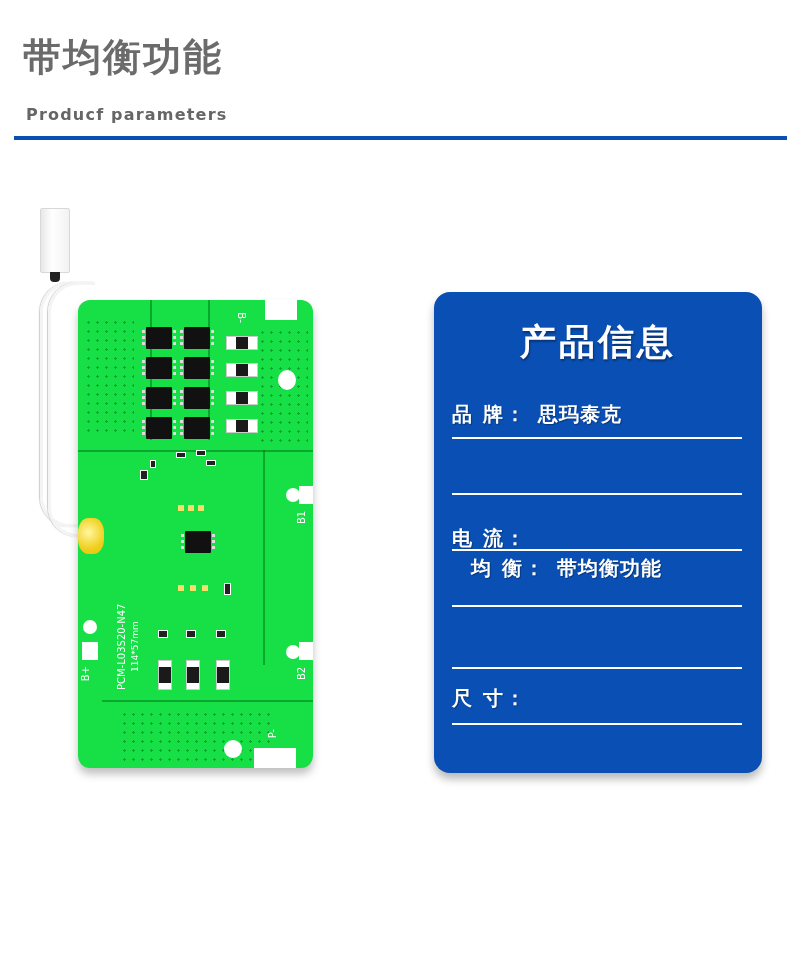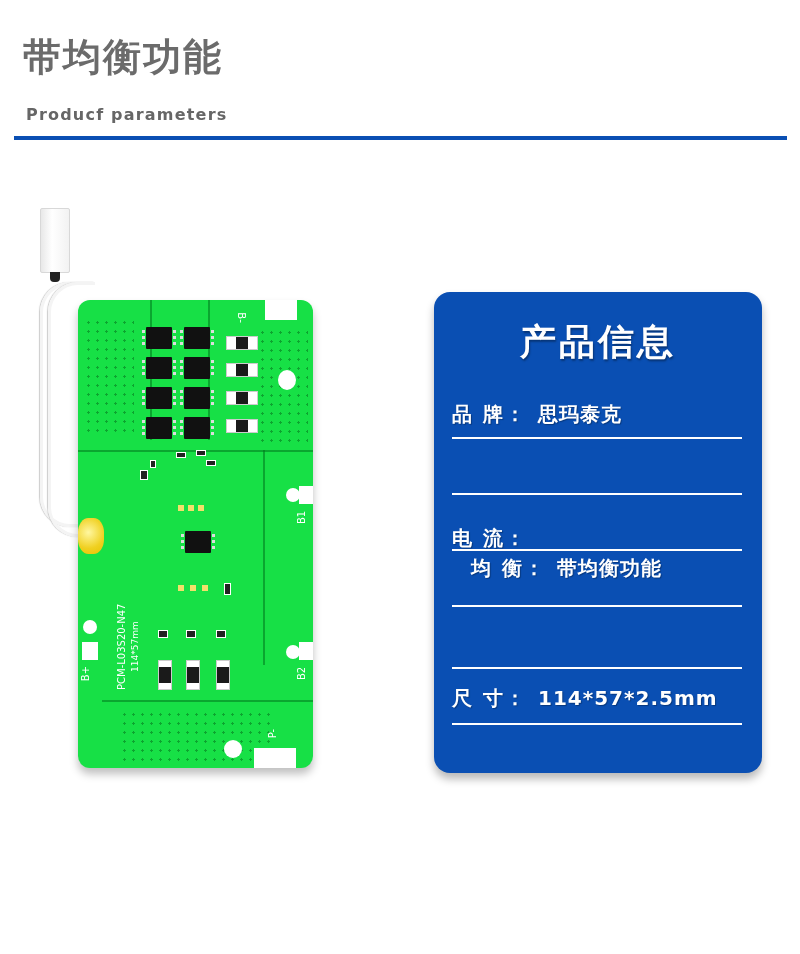--- a/index.html
+++ b/index.html
@@ -204,16 +204,15 @@
   <div class="row" style="top:256px;margin-left:19px;">
     <span class="lbl">均  衡：</span>
     <span class="val">带均衡功能</span>
   </div>
   <div class="rule" style="top:313px;"></div>
 
   <div class="rule" style="top:375px;"></div>
 
   <div class="row" style="top:386px;">
     <span class="lbl">尺  寸：</span>
-    <span class="val">114*57*2.5mm</span>
   </div>
   <div class="rule" style="top:431px;"></div>
 </div>
 
 </body></html>

